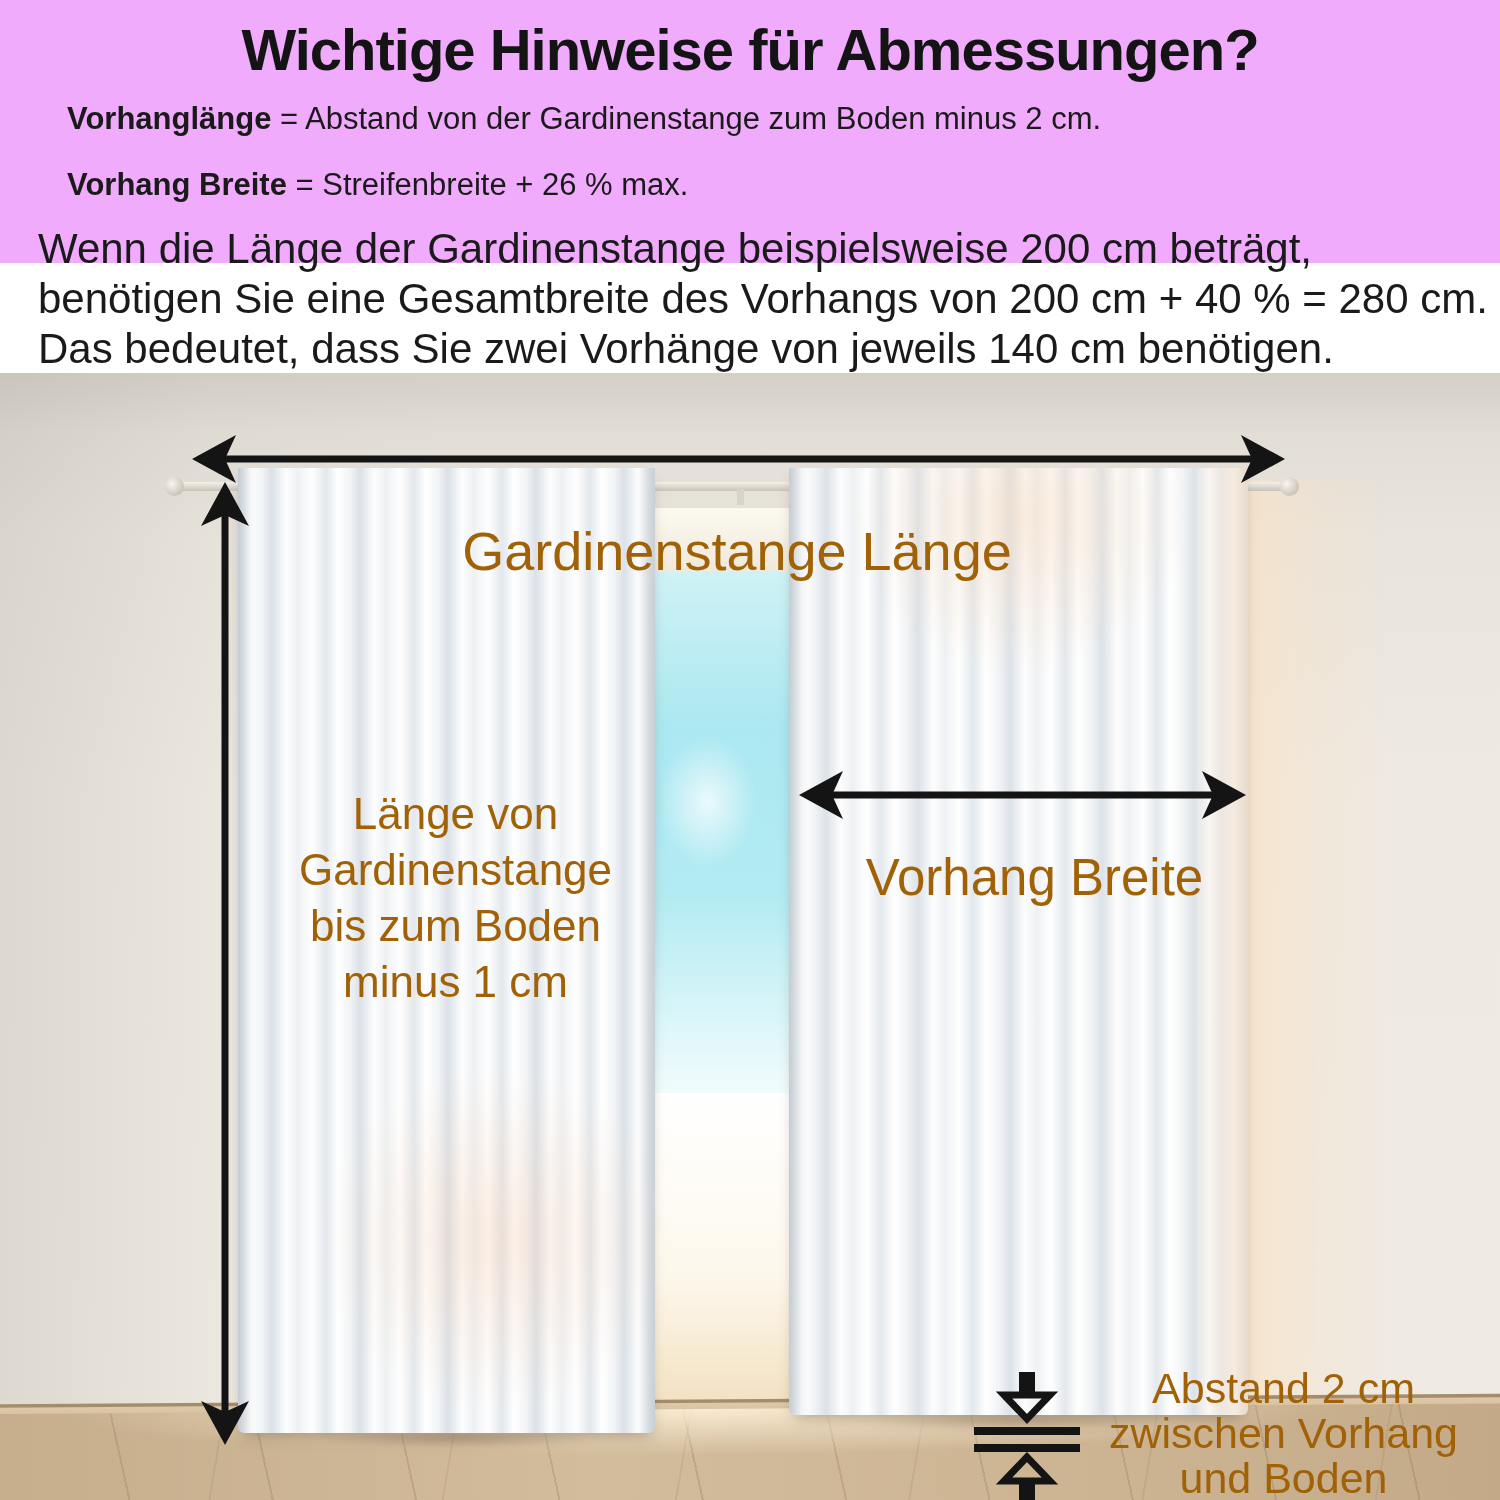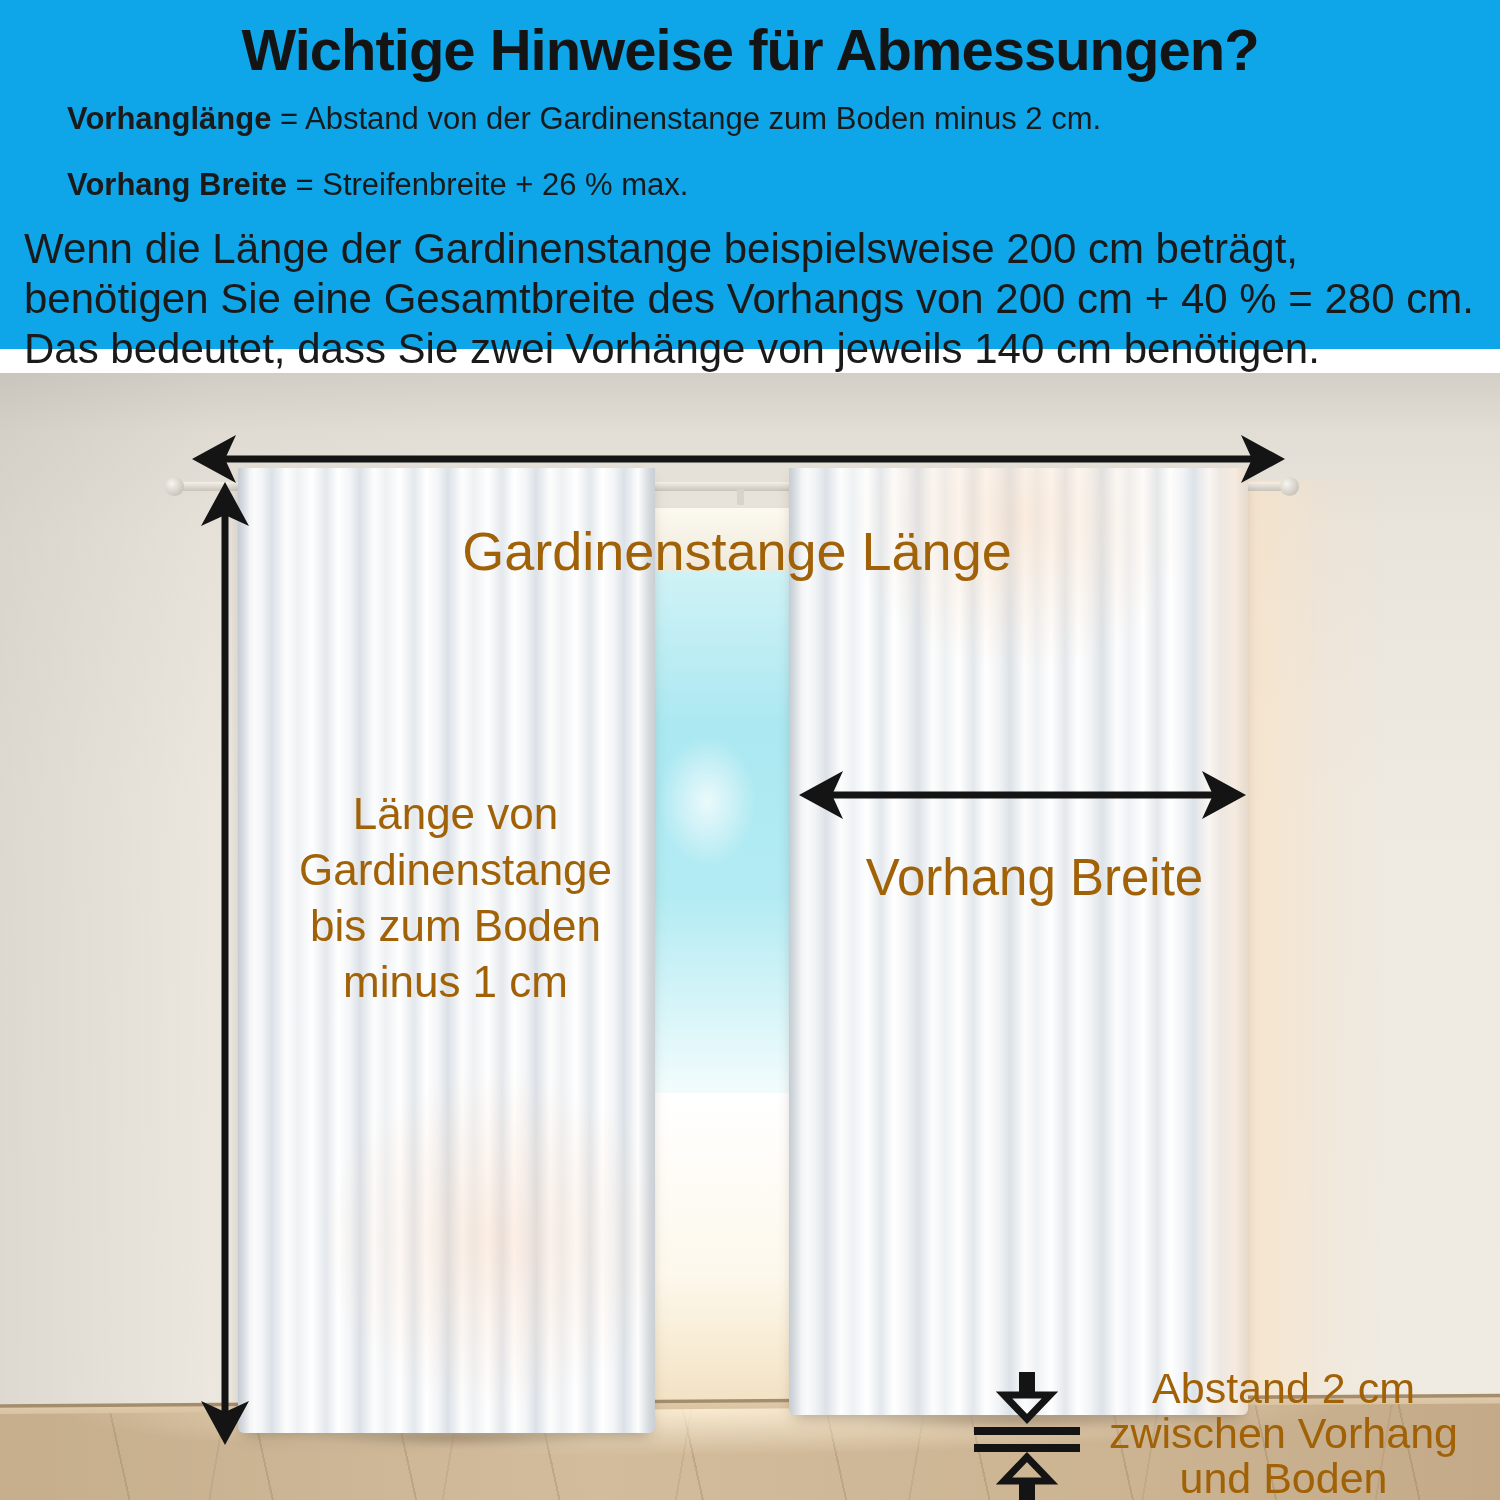--- a/index.html
+++ b/index.html
@@ -5,33 +5,33 @@
   * { margin:0; padding:0; box-sizing:border-box; }
   html,body { width:1500px; height:1500px; }
   body {
     position:relative; overflow:hidden;
     font-family:"Liberation Sans", sans-serif;
     background:#ffffff; color:#161616;
   }
 
   
   .header {
-    position:absolute; left:0; top:0; width:1500px; height:349px;
-    background:#0ea5e9; z-index:10;
+    position:absolute; left:0; top:0; width:1500px; height:263px;
+    background:#f0abfc; z-index:10;
   }
   .page-title {
     position:absolute; top:16px; left:0; width:1500px;
     text-align:center; font-size:58px; font-weight:700; letter-spacing:-1px;
     color:#141414;
   }
   .def-line { position:absolute; left:32px; font-size:31px; white-space:nowrap; color:#1a1a1a;margin-left:35px; }
   .def-line .term { font-weight:700; }
   #def1 { top:101px; }
   #def2 { top:167px; }
-  .para-line { position:absolute; left:24px; font-size:42px; white-space:nowrap; color:#1a1a1a; }
+  .para-line { position:absolute; left:38px; font-size:42px; white-space:nowrap; color:#1a1a1a; }
   #para0 { top:225px; }
   #para1 { top:275px; }
   #para2 { top:325px; }
 
   
   .photo {
     position:absolute; left:0; top:373px; width:1500px; height:1127px;
     overflow:hidden; z-index:5; background:#eae5dd;
   }
   .wall {

